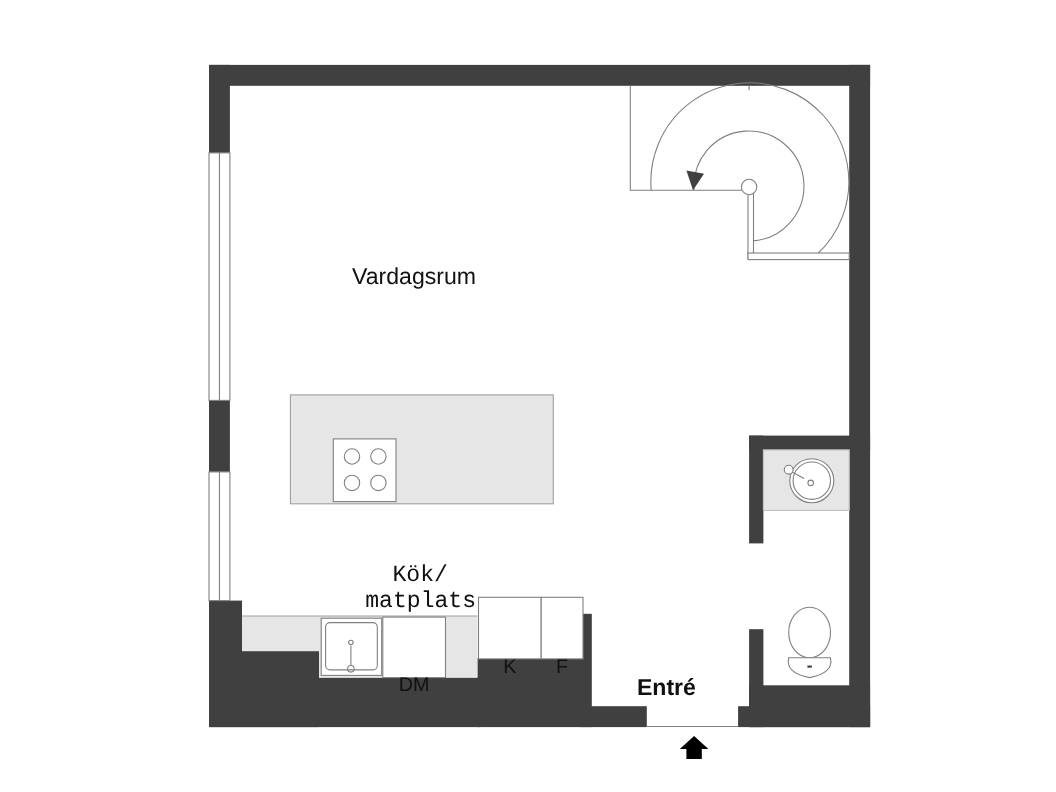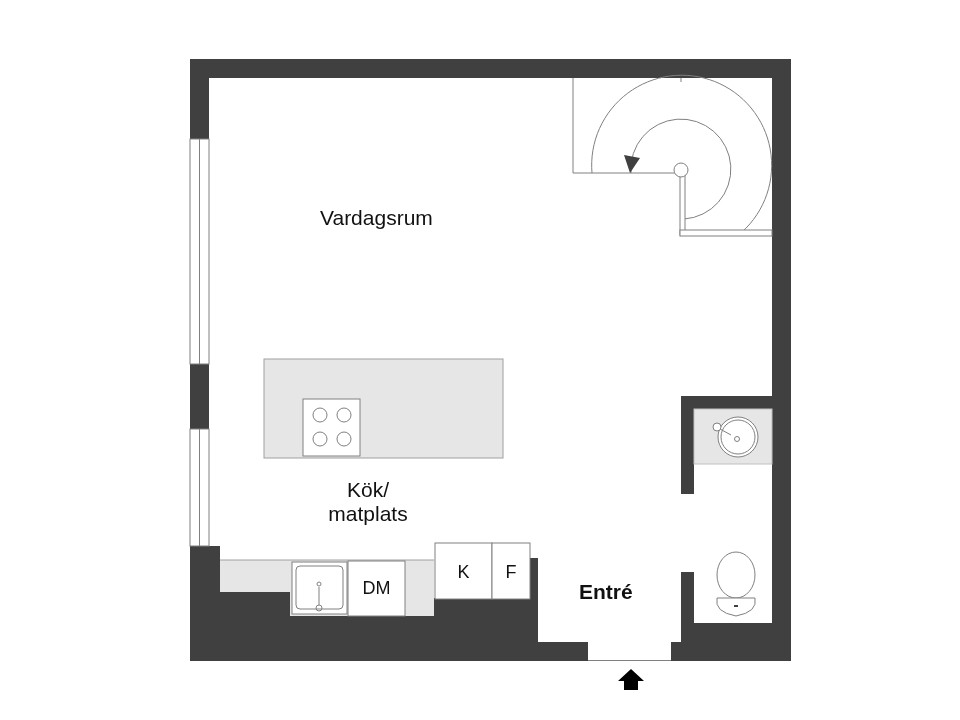--- a/index.html
+++ b/index.html
@@ -1,20 +1,20 @@
 <!DOCTYPE html>
 <html><head>
 <meta charset="utf-8">
 <style>
   html, body { margin: 0; padding: 0; background: #ffffff; }
   body { width: 960px; height: 720px; position: relative; overflow: hidden;
          font-family: "Liberation Sans", sans-serif; }
   #plan { position: absolute; left: 0; top: 0; width: 960px; height: 720px; }
   .lbl { position: absolute; color: #111; font-family: "Liberation Sans", sans-serif;
-         white-space: nowrap; line-height: 1.15; text-align: center; }
+         white-space: nowrap; line-height: 1.15; text-align: center; margin-top: 34px; }
   .room-lg { font-size: 21px; }
   .app-lbl { font-size: 18px; }
 </style>
 </head>
 <body>
 
 <svg id="plan" viewBox="0 0 960 720" xmlns="http://www.w3.org/2000/svg">
 
   <g fill="#404040">
 
@@ -102,21 +102,21 @@
     <path d="M 717 598 Q 714 612 736 616 Q 758 612 755 598 Z"></path>
     <rect x="734" y="605" width="4" height="2" fill="#404040" stroke="none"></rect>
   </g>
 
   <line x1="588" y1="660.5" x2="671" y2="660.5" stroke="#808080" stroke-width="1"></line>
   <polygon points="631,669 644,681 638,681 638,690 624,690 624,681 618,681" fill="#000000"></polygon>
 </svg>
 
 <div class="lbl room-lg" style="left:320px; top:206px;">Vardagsrum</div>
 
-<div class="lbl room-lg" style="left:318px; top:478px; width:100px;">
+<div class="lbl room-lg" style="left:332px; top:478px; width:100px;font-family:Liberation Mono, monospace;">
   <div>Kök/</div>
   <div>matplats</div>
 </div>
 
 <div class="lbl room-lg" style="left:579px; top:580px;font-weight:bold;">Entré</div>
 
 <div class="lbl app-lbl" style="left:348px; top:578px; width:57px;text-align:center;">DM</div>
 <div class="lbl app-lbl" style="left:435px; top:562px; width:57px;">K</div>
 <div class="lbl app-lbl" style="left:492px; top:562px; width:38px;">F</div>
 

